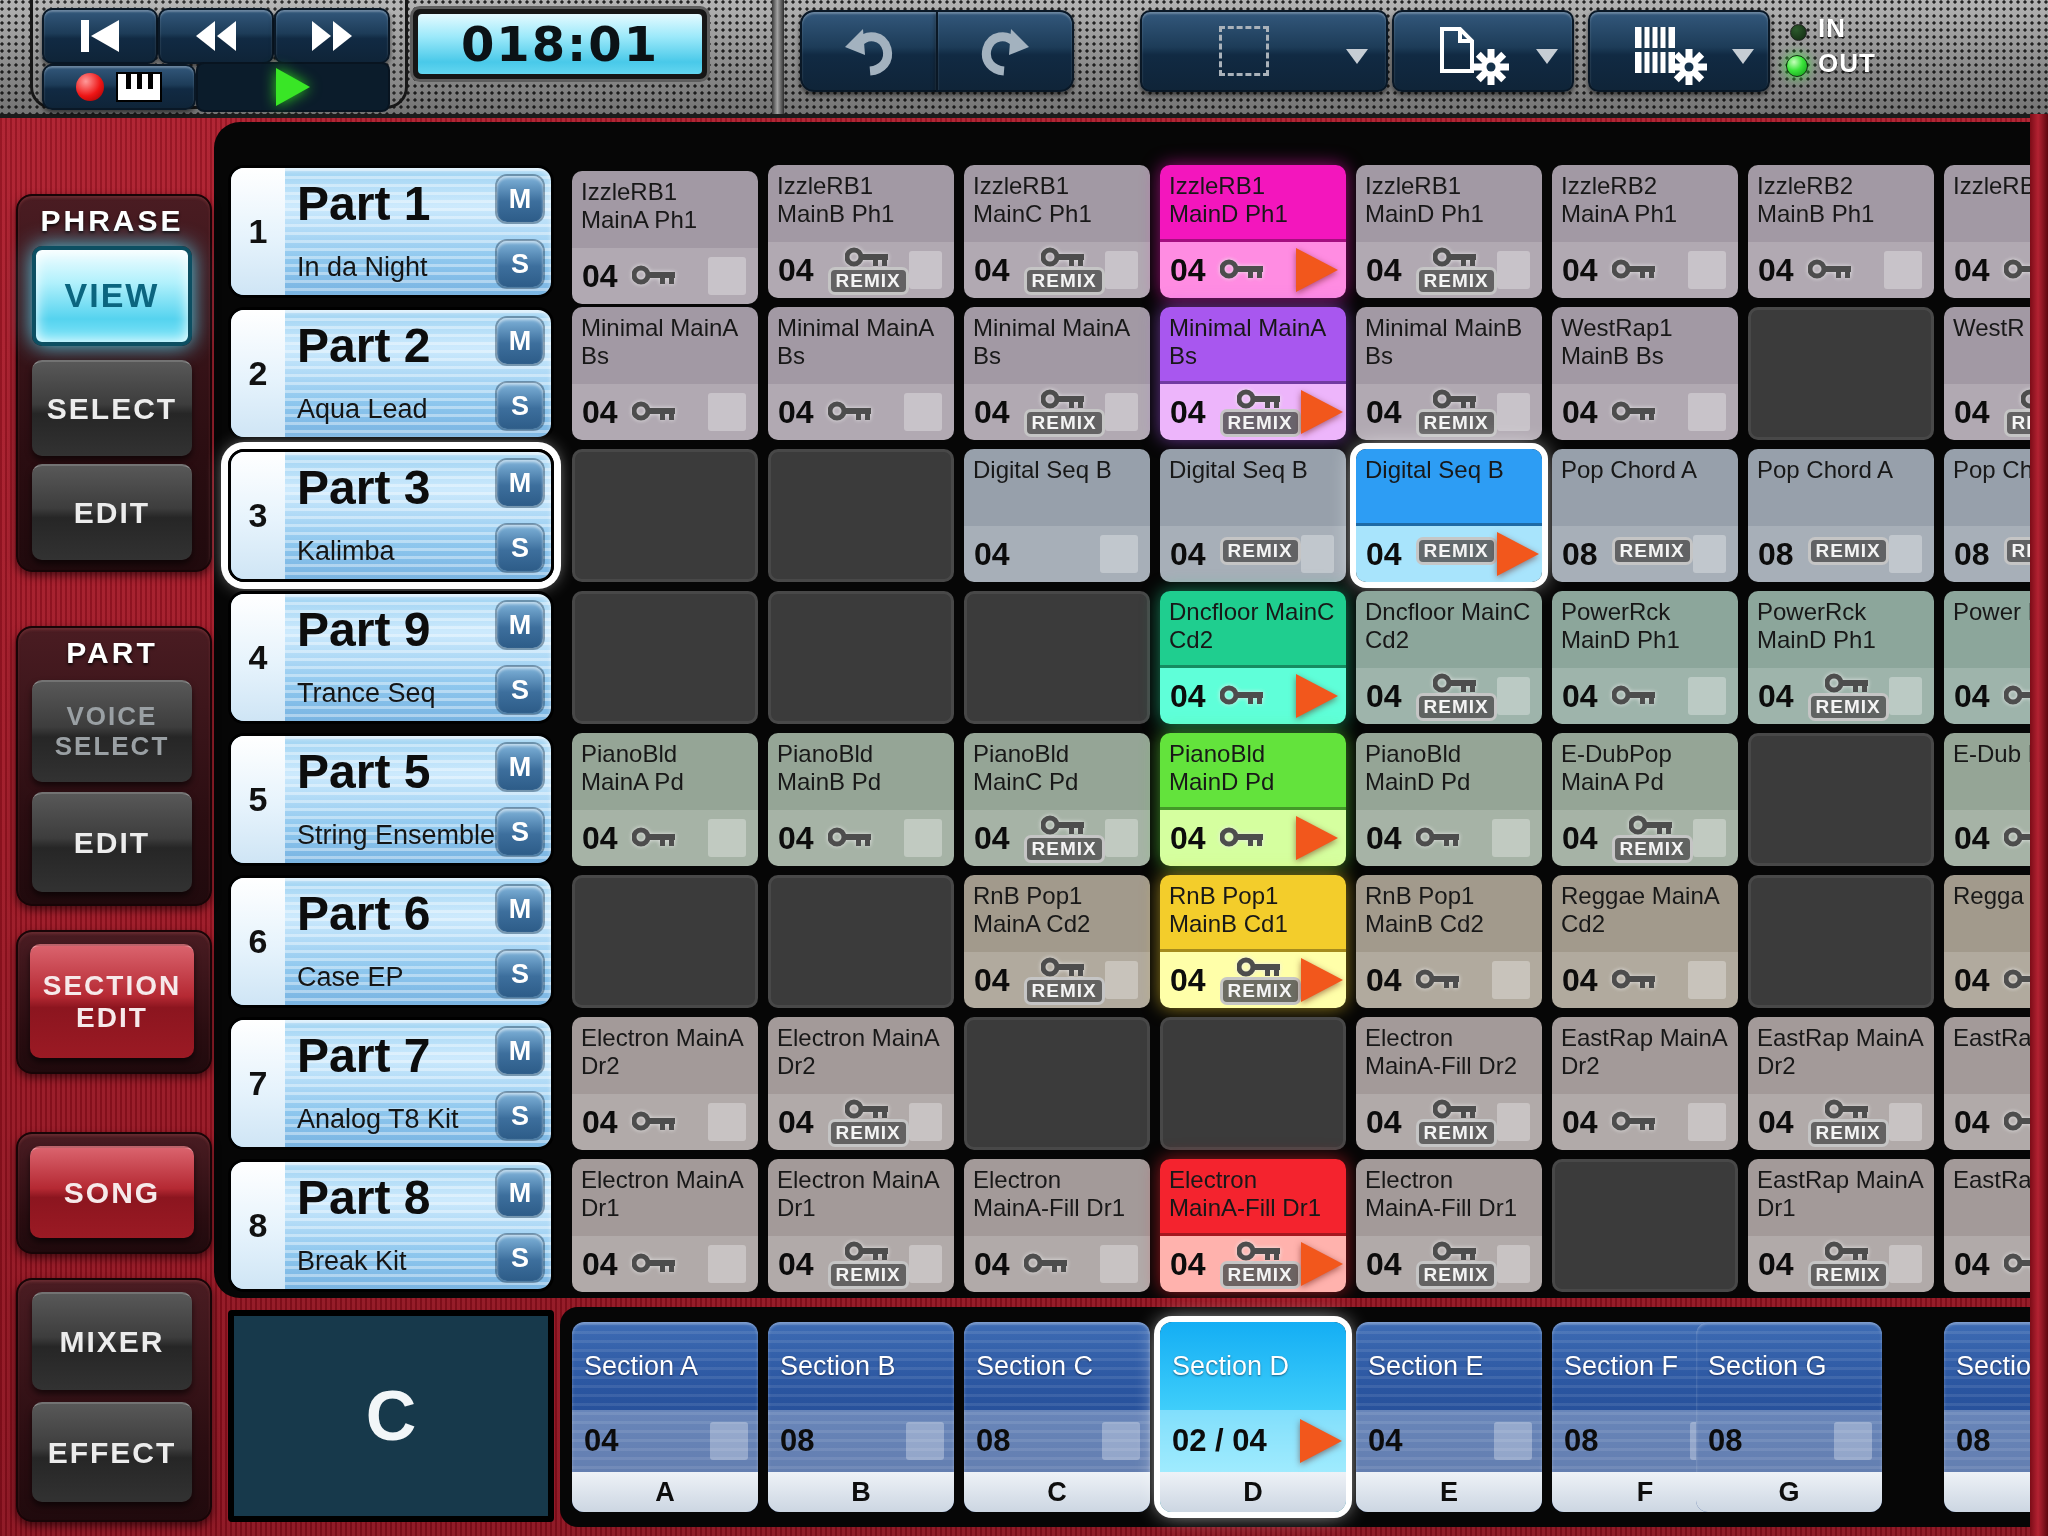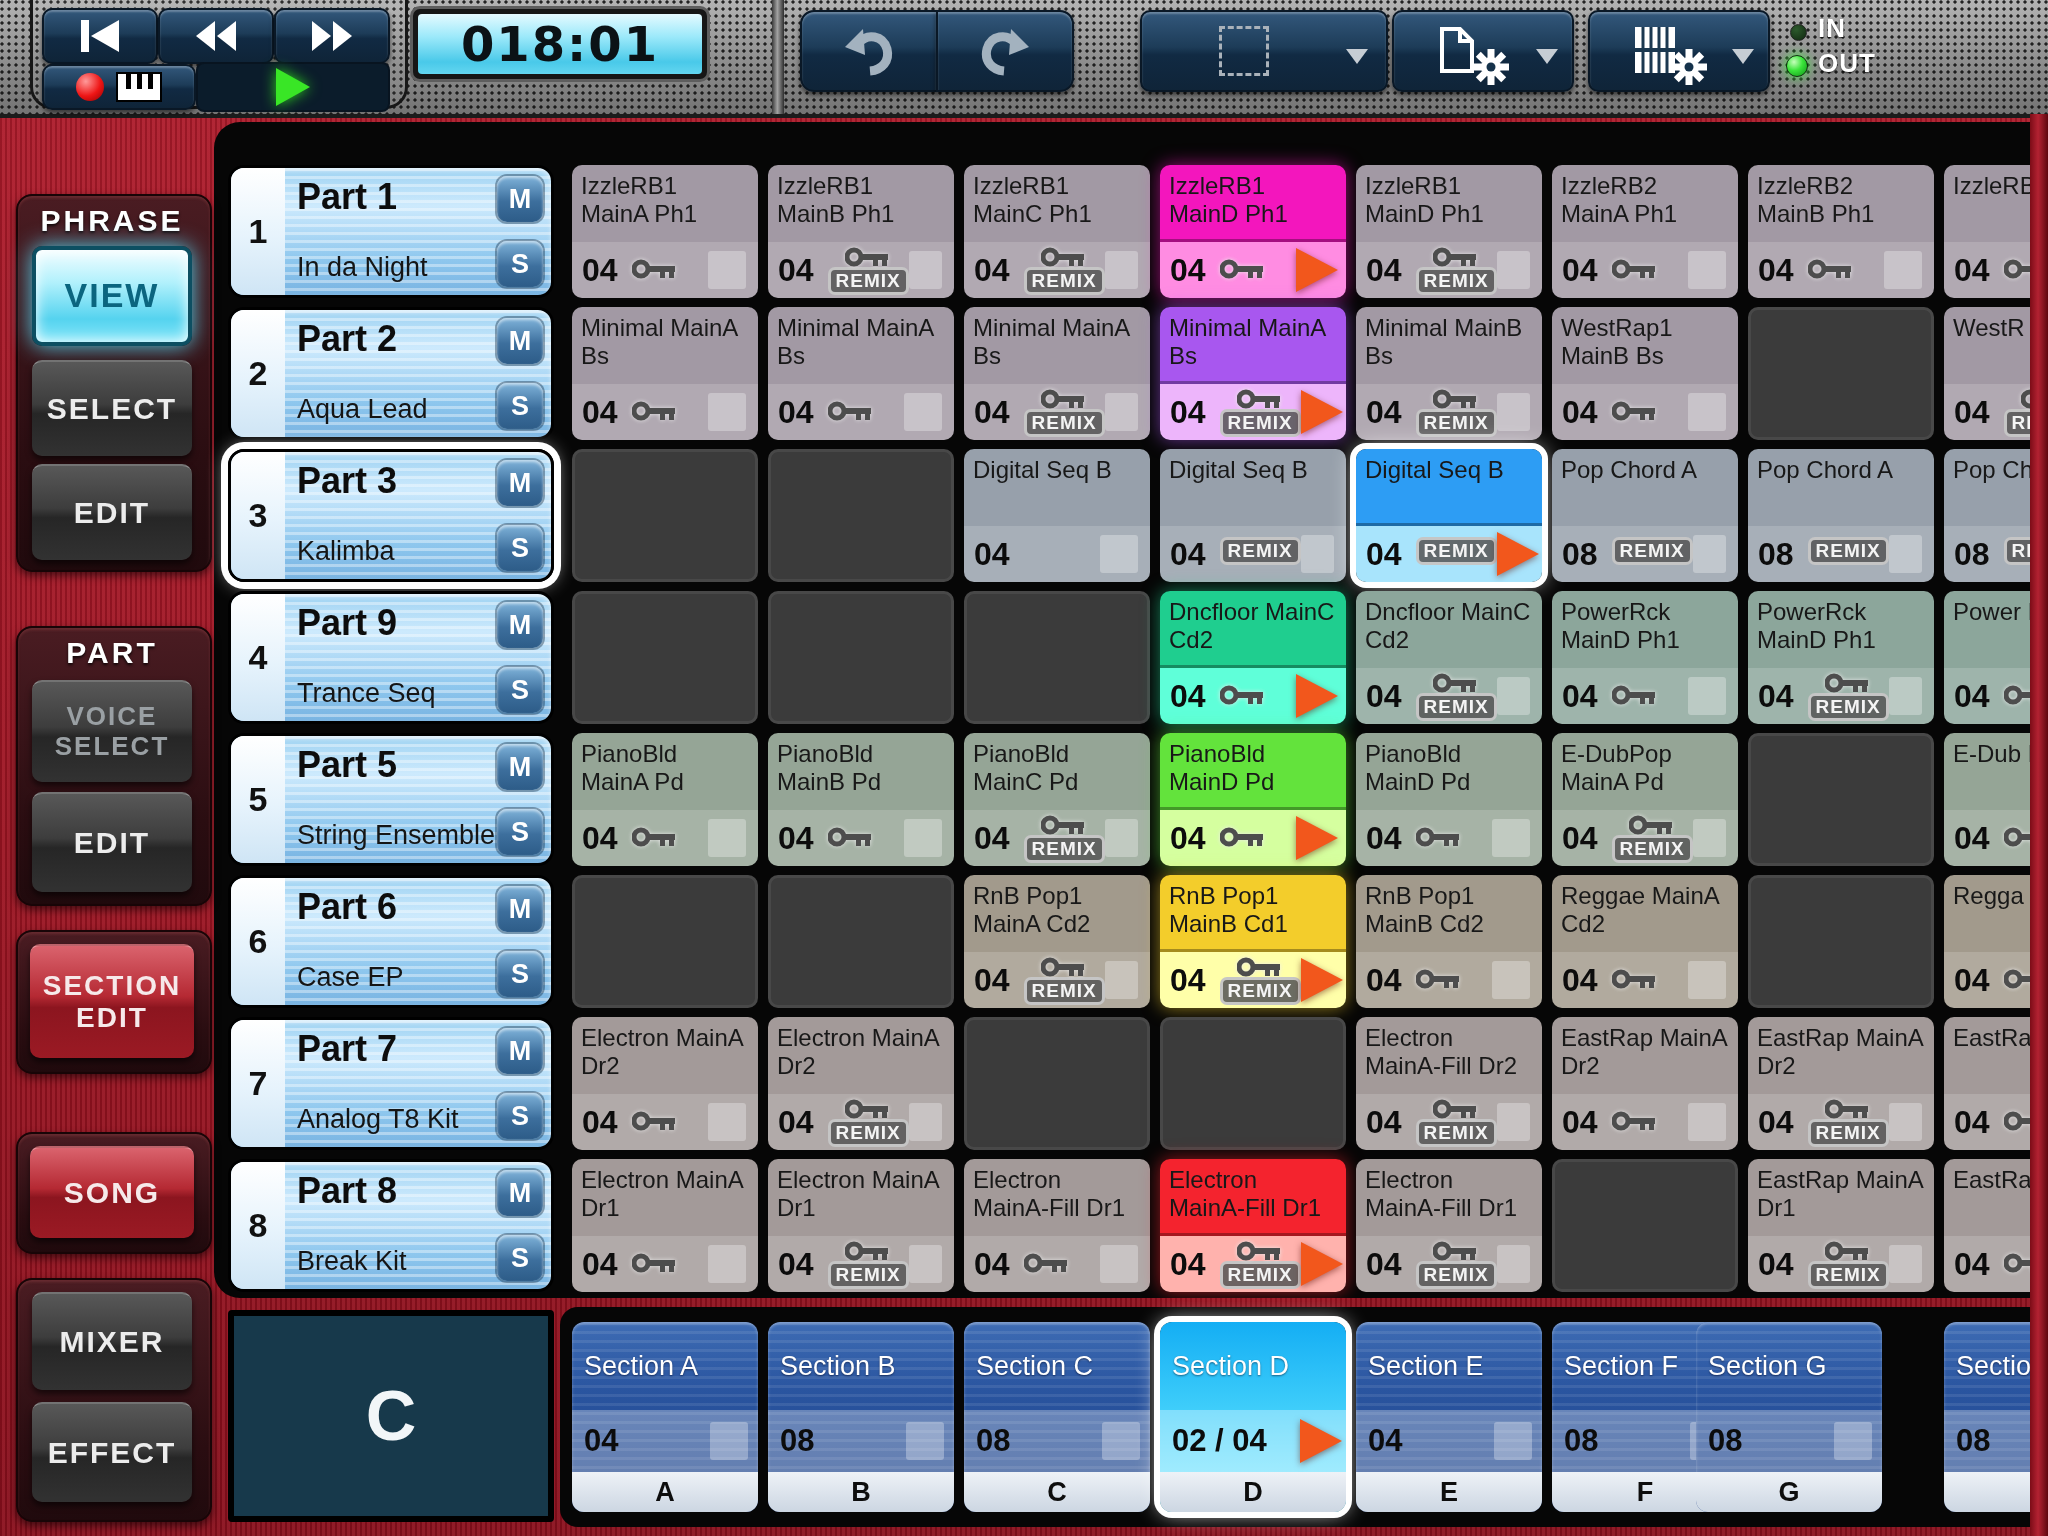--- a/index.html
+++ b/index.html
@@ -65,21 +65,21 @@
   .part{position:absolute;left:228px;width:326px;height:133px;border:3px solid #000;border-radius:16px;
     box-sizing:border-box;cursor:pointer;
     background:
       repeating-linear-gradient(180deg, rgba(255,255,255,.38) 0 3px, rgba(255,255,255,0) 3px 8px),
       linear-gradient(180deg,#9ed2f2 0%,#cdeafd 30%,#8ec7ee 72%,#79b4e2 100%);
     box-shadow:inset 0 3px 4px rgba(255,255,255,.6);}
   .part.selected{box-shadow:0 0 0 7px #fff, 0 0 20px rgba(255,255,255,.9), inset 0 3px 4px rgba(255,255,255,.6);}
   .ptab{position:absolute;left:0;top:0;bottom:0;width:54px;border-radius:13px 0 0 13px;
     background:linear-gradient(180deg,#ffffff,#e6f3fc 55%,#cfe5f5);display:flex;align-items:center;
     justify-content:center;font-weight:bold;font-size:34px;color:#111;}
-  .ptitle{position:absolute;left:66px;top:8px;font-weight:bold;font-size:36px;color:#0d0d0d;}
+  .ptitle{position:absolute;left:66px;top:8px;font-weight:bold;font-size:48px;color:#0d0d0d;}
   .pname{position:absolute;left:66px;bottom:12px;font-size:27px;color:#151515;}
   .msbtn{position:absolute;right:8px;width:46px;height:46px;border-radius:10px;display:flex;
     align-items:center;justify-content:center;color:#fff;font-weight:bold;font-size:27px;
     background:linear-gradient(180deg,#7fb3da 0%,#3d6f9d 55%,#2d5c88 100%);
     box-shadow:inset 0 2px 3px rgba(255,255,255,.55), 0 0 0 2px rgba(15,40,65,.4);cursor:pointer;}
   
   .cell{position:absolute;width:186px;height:133px;border-radius:10px;overflow:hidden;
     display:flex;flex-direction:column;cursor:pointer;}
   .cell.empty{background:#3b3b3b;box-shadow:inset 0 0 0 3px rgba(255,255,255,.07);}
   .ctop{flex:1;position:relative;}
@@ -339,21 +339,21 @@
       </div>
       <div class="part" style="top: 1159px;">
         <div class="ptab">8</div>
         <div class="ptitle">Part 8</div>
         <div class="pname">Break Kit</div>
         <div class="msbtn" style="top: 8px;">M</div>
         <div class="msbtn" style="bottom: 8px;">S</div>
       </div>
     </div>
   <div id="grid">
-      <div class="cell" style="left: 572px; top: 165px; background: rgb(162, 153, 164); justify-content: flex-end;">
+      <div class="cell" style="left: 572px; top: 171px; background: rgb(162, 153, 164); justify-content: flex-end;">
         <div class="ctop">
           <div class="ctitle">IzzleRB1 MainA Ph1</div>
         </div>
         <div class="cband">
           <span class="cbars">04</span>
           <div class="cstack">
             <span>
               <svg class="keyicon" width="46" height="28" viewBox="0 0 46 28">
                 <circle cx="9" cy="14" r="7" fill="none" stroke="#4d4d4d" stroke-width="5"></circle>
                 <rect x="15" y="11" width="28" height="6" fill="#4d4d4d"></rect>

